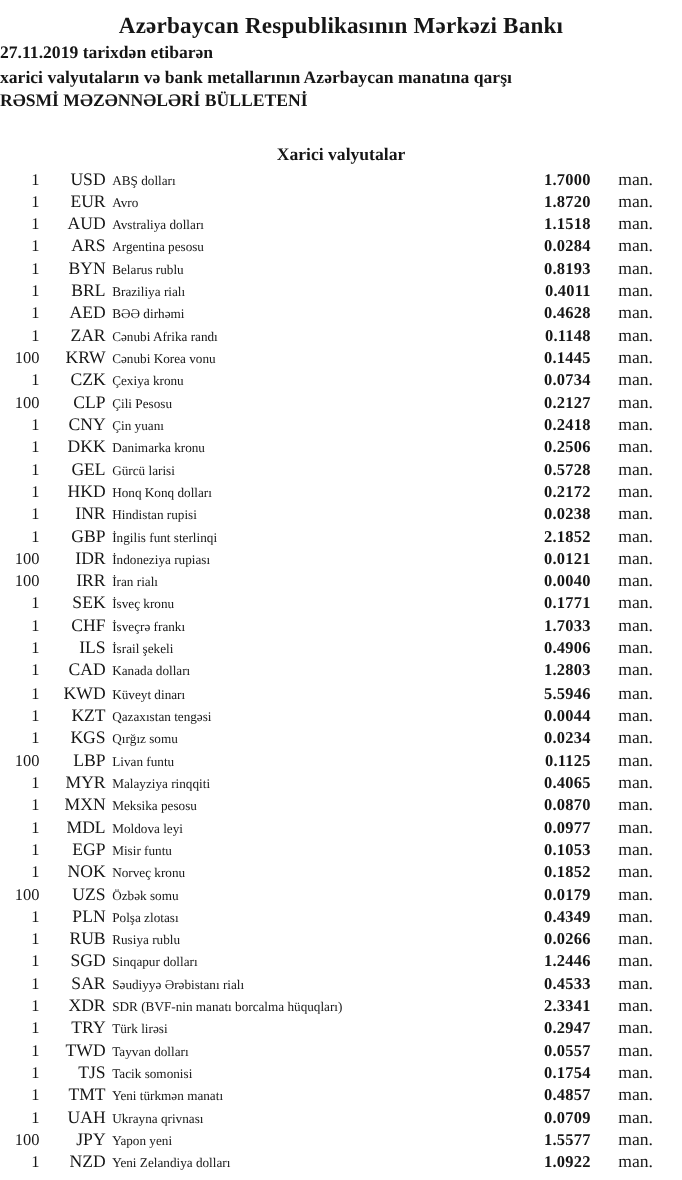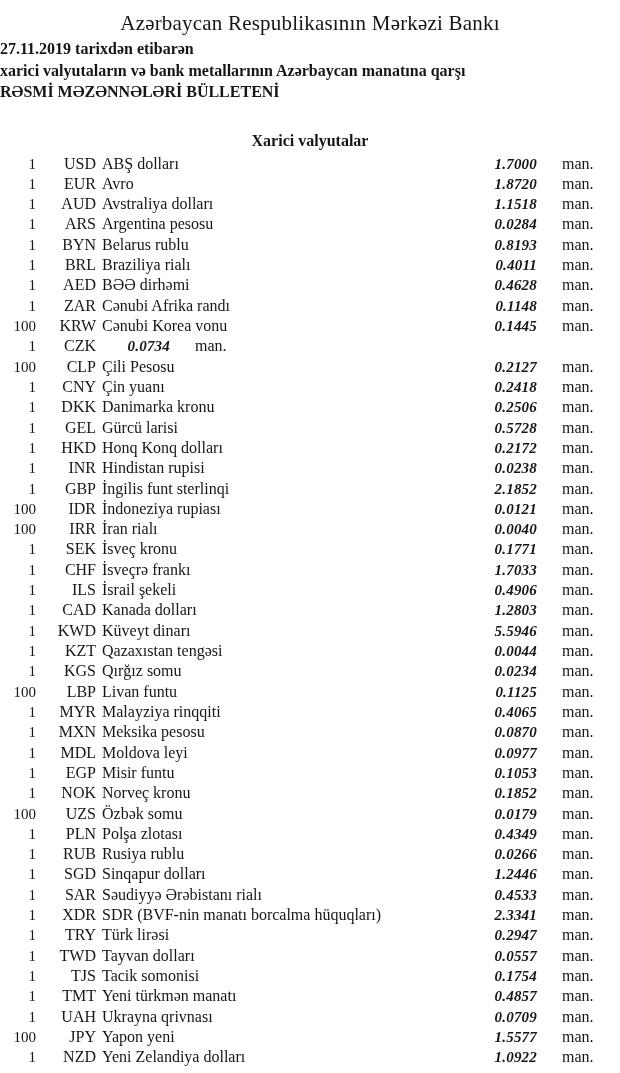--- a/index.html
+++ b/index.html
@@ -15,21 +15,21 @@
     overflow: hidden;
   }
   .page {
     box-sizing: border-box;
     width: 620px;
     height: 1073px;
     padding-top: 8px;
   }
   .doc-title {
     text-align: center;
-    font-weight: normal;
+    font-weight: bold;
     font-size: 21px;
     line-height: 30px;
     letter-spacing: 0.2px;
   }
   .doc-subline {
     text-align: left;
     font-weight: bold;
     font-size: 16px;
     line-height: 21.5px;
   }
@@ -59,30 +59,29 @@
   .cell-code {
     width: 48px;
     flex: 0 0 48px;
     text-align: right;
     font-size: 16px;
     margin-left: 12px;
   }
   .cell-name {
     flex: 1 1 auto;
     padding-left: 6px;
-    font-size: 16px;
+    font-size: 12px;
     white-space: nowrap;
     overflow: hidden;
   }
   .cell-rate {
     width: 74px;
     flex: 0 0 74px;
     text-align: right;
     font-weight: bold;
-    font-style: italic;
     font-size: 15px;
     letter-spacing: 0.2px;
   }
   .cell-unit {
     width: 46px;
     flex: 0 0 46px;
     padding-left: 9px;
     font-size: 16px;
     margin-left: 16px;
   }
@@ -171,20 +170,21 @@
     <span class="cell-qty">100</span>
     <span class="cell-code">KRW</span>
     <span class="cell-name">Cənubi Korea vonu</span>
     <span class="cell-rate">0.1445</span>
     <span class="cell-unit">man.</span>
   </div>
 
   <div class="rate-row">
     <span class="cell-qty">1</span>
     <span class="cell-code">CZK</span>
+    <span class="cell-name">Çexiya kronu</span>
     <span class="cell-rate">0.0734</span>
     <span class="cell-unit">man.</span>
   </div>
 
   <div class="rate-row">
     <span class="cell-qty">100</span>
     <span class="cell-code">CLP</span>
     <span class="cell-name">Çili Pesosu</span>
     <span class="cell-rate">0.2127</span>
     <span class="cell-unit">man.</span>

